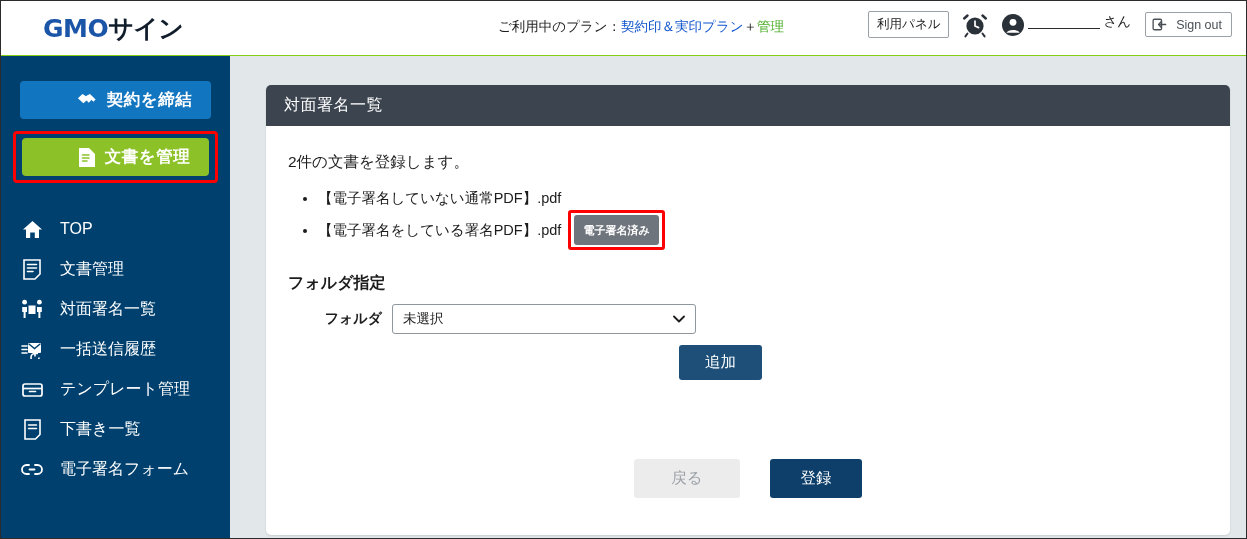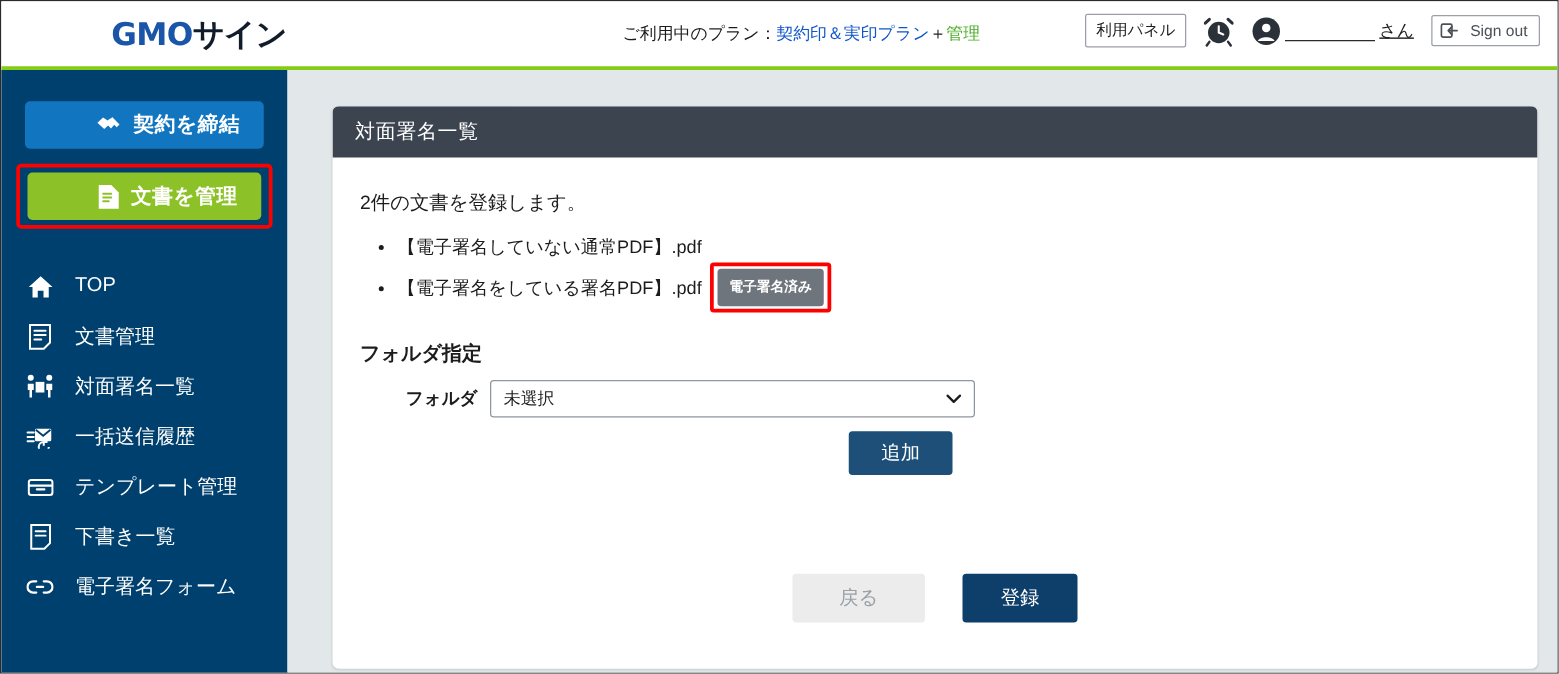--- a/index.html
+++ b/index.html
@@ -17,22 +17,22 @@
     border: 1px solid #2b2b2b;
     background: #ffffff;
     overflow: hidden;
   }
 
   
   .header {
     position: absolute; top: 0; left: 0;
     width: 1245px; height: 55px;
     background: #ffffff;
-    border-bottom: 3px solid #84cc16;
-    display: flex; align-items: center; padding-left: 46px;
+    border-bottom: 1px solid #84cc16;
+    display: flex; align-items: center;
   }
   .logo {
     margin-left: 42px;
     font-size: 25px;
     font-weight: bold;
     letter-spacing: -0.5px;
     white-space: nowrap;
   }
   .logo .gmo { color: #1a55a8; font-family: "DejaVu Sans", sans-serif; }
   .logo .sign { color: #111c2b; }
@@ -56,21 +56,21 @@
   .btn-panel {
     border: 1px solid #9aa0a6;
     background: #ffffff;
     color: #1c1c1c;
     font-size: 12.5px;
     padding: 4px 8px;
     border-radius: 2px;
     white-space: nowrap;
   }
   .icon-alarm { width: 24px; height: 26px; display: block; }
-  .user-wrap { display: flex; align-items: center; gap: 3px; text-decoration: underline; }
+  .user-wrap { display: flex; align-items: flex-start; gap: 3px; }
   .icon-user { width: 24px; height: 24px; display: block; }
   .user-mask {
     display: inline-block;
     width: 72px; height: 16px;
     border-bottom: 1.6px solid #2b2b2b;
   }
   .user-suffix { font-size: 13.5px; color: #1c1c1c; }
   .btn-signout {
     border: 1px solid #9aa0a6;
     background: #ffffff;
@@ -198,21 +198,21 @@
   .form-label {
     font-size: 14px;
     font-weight: bold;
     color: #1c1c1c;
     width: 64px;
     text-align: right;
     white-space: nowrap;
   }
   .select-box {
     position: relative;
-    width: 388px; height: 30px;
+    width: 304px; height: 30px;
     border: 1px solid #8e969e;
     border-radius: 3px;
     background: #ffffff;
     display: flex; align-items: center;
     padding-left: 10px;
     font-size: 13.5px;
     color: #1c1c1c;
   }
   .select-box .caret {
     position: absolute; right: 10px; top: 50%;

